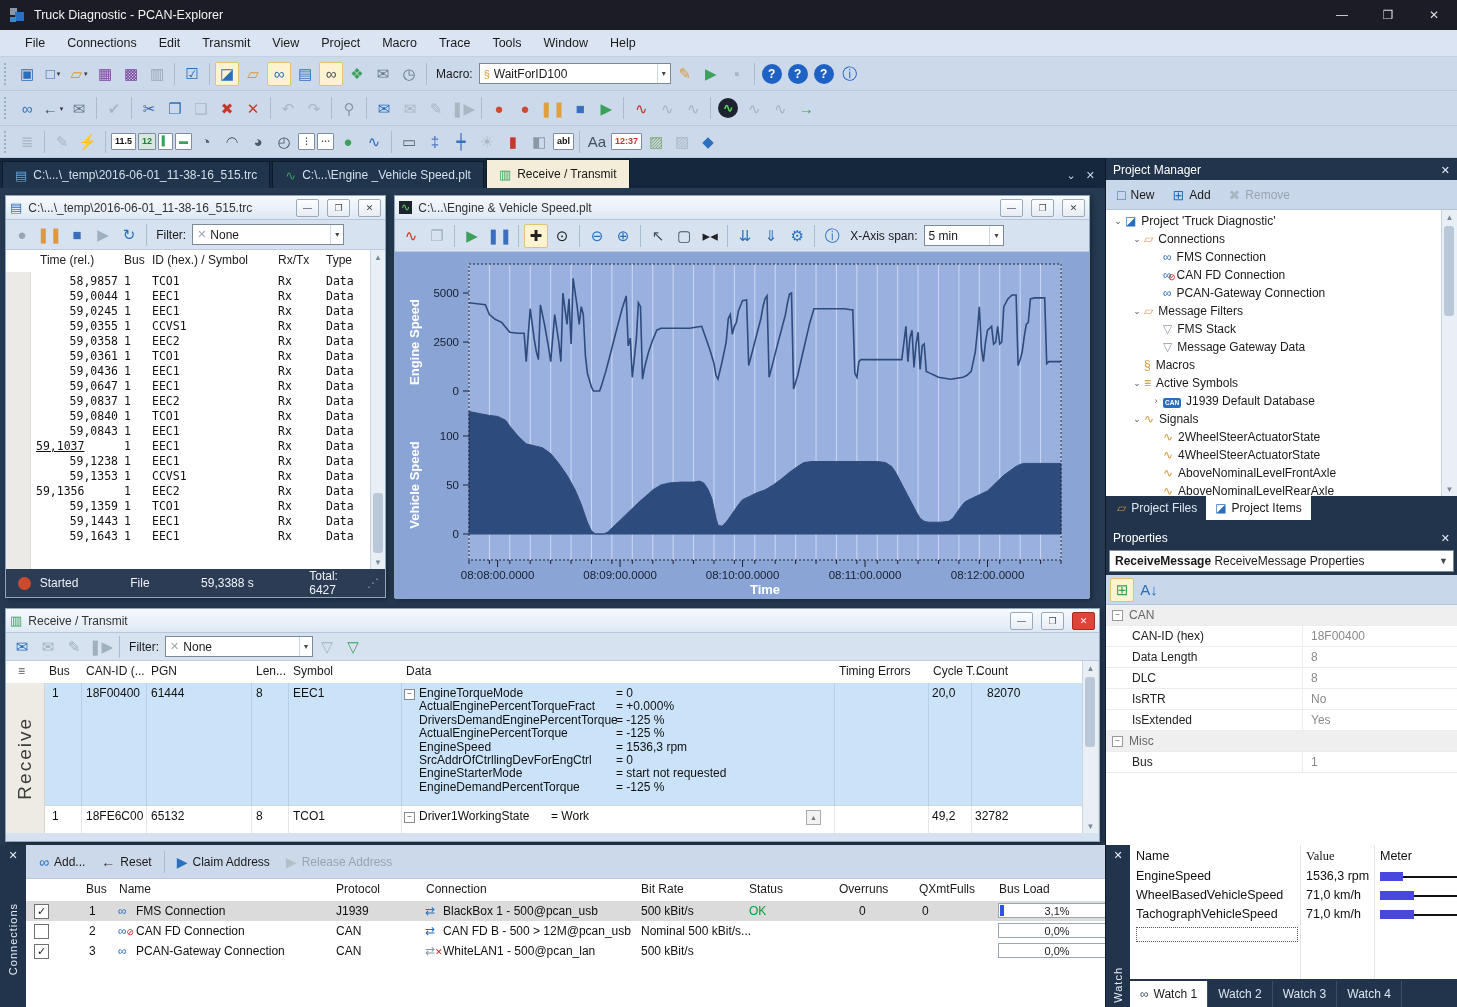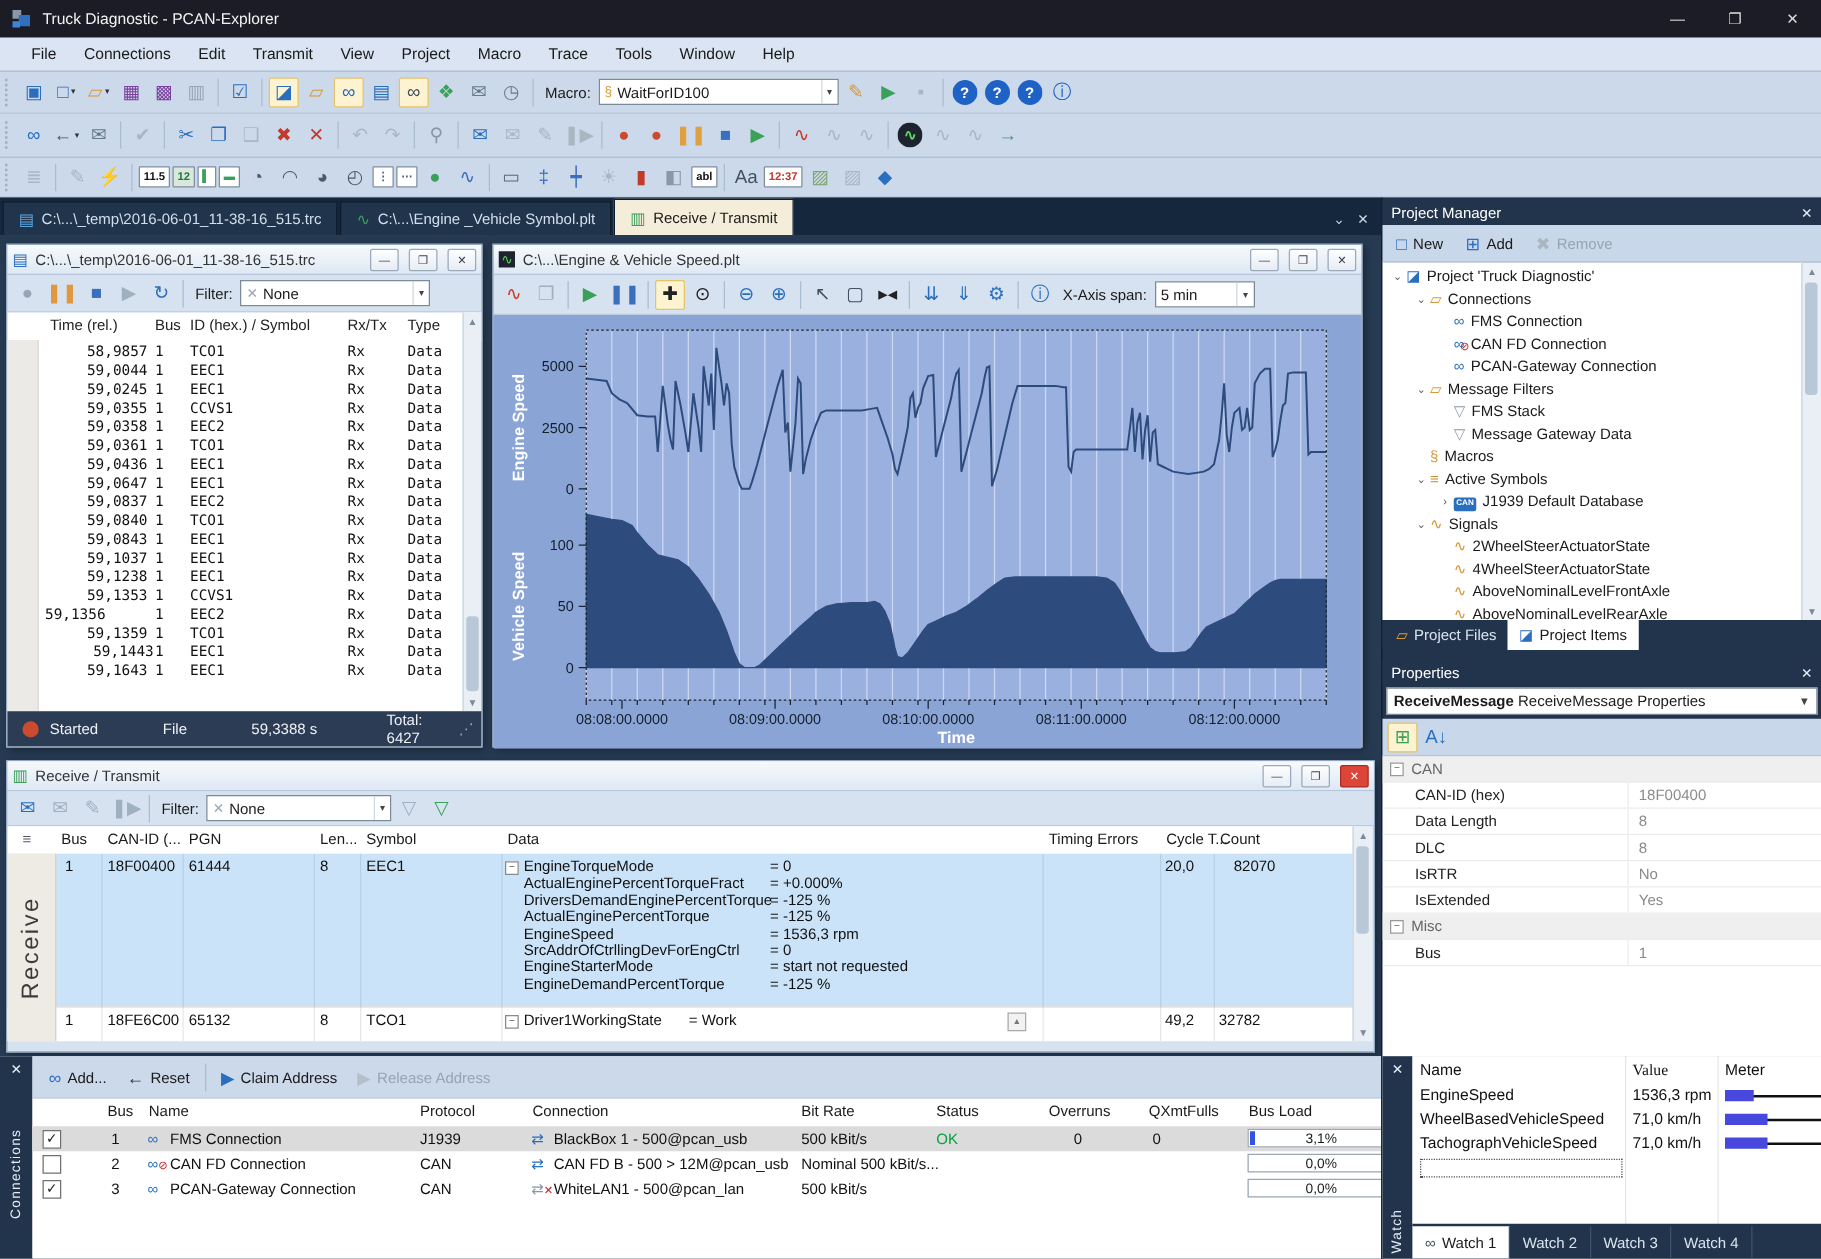--- a/index.html
+++ b/index.html
@@ -261,21 +261,21 @@
       <span class="tbi" style="color: rgb(42, 111, 189);">◆</span>
     </div>
 
   <div class="tabstrip" id="tabstrip">
       <span class="mtab">
         <span class="ticon" style="color: rgb(90, 167, 224);">▤</span>
         <span>C:\...\_temp\2016-06-01_11-38-16_515.trc</span>
       </span>
       <span class="mtab">
         <span class="ticon" style="color: rgb(58, 160, 90);">∿</span>
-        <span>C:\...\Engine _Vehicle Symbol.plt</span>
+        <span>C:\...\Engine _Vehicle Speed.plt</span>
       </span>
       <span class="mtab active">
         <span class="ticon" style="color: rgb(58, 160, 90);">▥</span>
         <span>Receive / Transmit</span>
       </span>
       <span class="ts-right">
         <span>⌄</span>
         <span>✕</span>
       </span>
     </div>
@@ -361,21 +361,21 @@
           <span class="tcell" style="top: 137px; left: 30px; width: 82px; text-align: right;">59,0840</span>
           <span class="tcell" style="top: 137px; left: 118px;">1</span>
           <span class="tcell" style="top: 137px; left: 146px;">TCO1</span>
           <span class="tcell" style="top: 137px; left: 272px;">Rx</span>
           <span class="tcell" style="top: 137px; left: 320px;">Data</span>
           <span class="tcell" style="top: 152px; left: 30px; width: 82px; text-align: right;">59,0843</span>
           <span class="tcell" style="top: 152px; left: 118px;">1</span>
           <span class="tcell" style="top: 152px; left: 146px;">EEC1</span>
           <span class="tcell" style="top: 152px; left: 272px;">Rx</span>
           <span class="tcell" style="top: 152px; left: 320px;">Data</span>
-          <span class="tcell" style="top: 167px; left: 30px; width: 82px; text-align: right;">59,1037</span>
+          <span class="tcell" style="top: 167px; left: 30px; width: 82px;  text-decoration: underline;">59,1037</span>
           <span class="tcell" style="top: 167px; left: 118px;">1</span>
           <span class="tcell" style="top: 167px; left: 146px;">EEC1</span>
           <span class="tcell" style="top: 167px; left: 272px;">Rx</span>
           <span class="tcell" style="top: 167px; left: 320px;">Data</span>
           <span class="tcell" style="top: 182px; left: 30px; width: 82px; text-align: right;">59,1238</span>
           <span class="tcell" style="top: 182px; left: 118px;">1</span>
           <span class="tcell" style="top: 182px; left: 146px;">EEC1</span>
           <span class="tcell" style="top: 182px; left: 272px;">Rx</span>
           <span class="tcell" style="top: 182px; left: 320px;">Data</span>
           <span class="tcell" style="top: 197px; left: 30px; width: 82px; text-align: right;">59,1353</span>
@@ -386,21 +386,21 @@
           <span class="tcell" style="top: 212px; left: 30px; width: 82px; text-align: left;">59,1356</span>
           <span class="tcell" style="top: 212px; left: 118px;">1</span>
           <span class="tcell" style="top: 212px; left: 146px;">EEC2</span>
           <span class="tcell" style="top: 212px; left: 272px;">Rx</span>
           <span class="tcell" style="top: 212px; left: 320px;">Data</span>
           <span class="tcell" style="top: 227px; left: 30px; width: 82px; text-align: right;">59,1359</span>
           <span class="tcell" style="top: 227px; left: 118px;">1</span>
           <span class="tcell" style="top: 227px; left: 146px;">TCO1</span>
           <span class="tcell" style="top: 227px; left: 272px;">Rx</span>
           <span class="tcell" style="top: 227px; left: 320px;">Data</span>
-          <span class="tcell" style="top: 242px; left: 35px; width: 82px; text-align: right;">59,1443</span>
+          <span class="tcell" style="top: 242px; left: 47px; width: 82px; text-align: center;">59,1443</span>
           <span class="tcell" style="top: 242px; left: 118px;">1</span>
           <span class="tcell" style="top: 242px; left: 146px;">EEC1</span>
           <span class="tcell" style="top: 242px; left: 272px;">Rx</span>
           <span class="tcell" style="top: 242px; left: 320px;">Data</span>
           <span class="tcell" style="top: 257px; left: 30px; width: 82px; text-align: right;">59,1643</span>
           <span class="tcell" style="top: 257px; left: 118px;">1</span>
           <span class="tcell" style="top: 257px; left: 146px;">EEC1</span>
           <span class="tcell" style="top: 257px; left: 272px;">Rx</span>
           <span class="tcell" style="top: 257px; left: 320px;">Data</span>
         </div>

